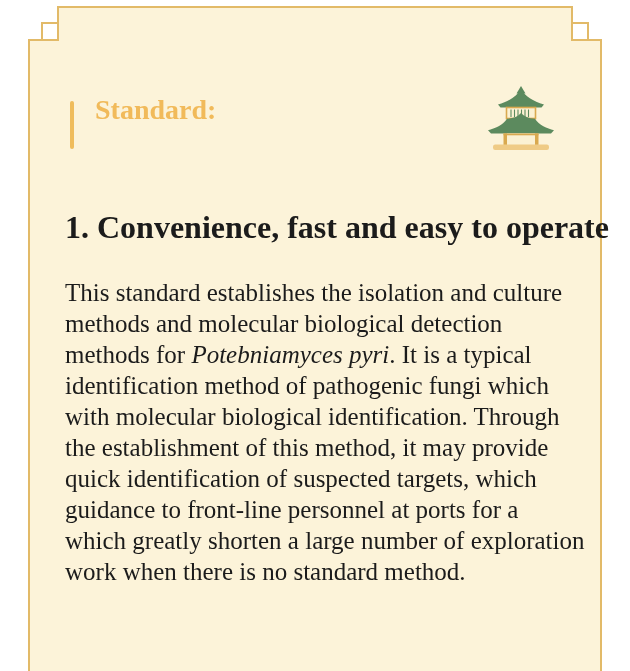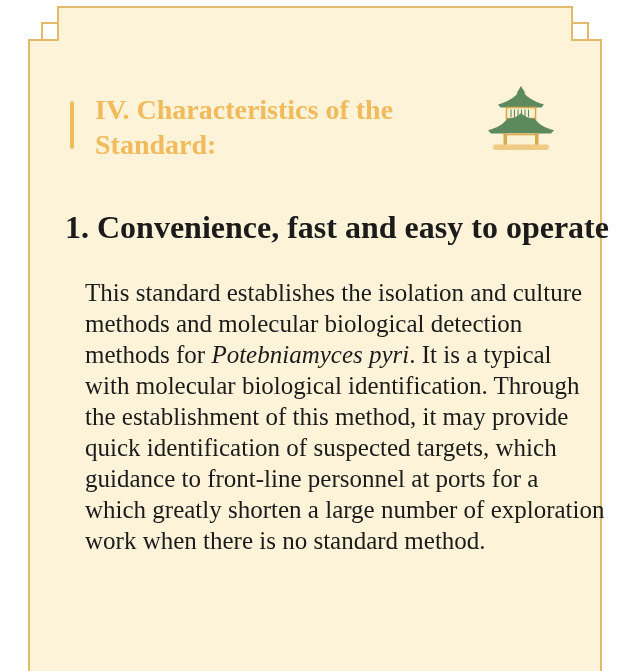--- a/index.html
+++ b/index.html
@@ -30,38 +30,37 @@
   }
   .pagoda{position:absolute;left:487px;top:85px;}
   .section-title{
     position:absolute;left:65px;top:212px;width:520px;
     font-size:32px;line-height:31px;font-weight:bold;color:var(--ink);white-space:nowrap;
   }
   .paragraph{
     position:absolute;left:65px;top:277px;width:540px;
     font-size:25px;line-height:31px;color:var(--ink);
   }
-  .para-line{white-space:nowrap;margin-left:20px;}
+  .para-line{white-space:nowrap;}
   .para-line em{font-style:italic;}
 </style>
 </head>
 <body>
 
 <div class="stage">
 
   <svg class="frame-svg" width="630" height="671" viewBox="0 0 630 671" aria-hidden="true">
     <path d="M58,7 H572 V40 H601 V675 H29 V40 H58 Z" fill="#FCF3D9" stroke="#E2BA68" stroke-width="2"></path>
     <rect x="42" y="23" width="16" height="17" fill="#FFFFFF" stroke="#E2BA68" stroke-width="2"></rect>
     <rect x="572" y="23" width="16" height="17" fill="#FFFFFF" stroke="#E2BA68" stroke-width="2"></rect>
   </svg>
 
   <div class="accent-bar"></div>
 
   <div class="heading">
-    <div>IV. Characteristics of the</div>
     <div>Standard:</div>
   </div>
 
   <span class="pagoda">
     <svg width="68" height="66" viewBox="0 0 68 66" aria-hidden="true">
 
       <path d="M34,1 L29.5,8.5 L38.5,8.5 Z" fill="var(--roof)"></path>
 
       <path d="M34,4 C30,11 22,16.5 11,19.5 L13.5,22.5 L54.5,22.5 L57,19.5 C46,16.5 38,11 34,4 Z" fill="var(--roof)"></path>
 
@@ -85,20 +84,21 @@
       <rect x="6" y="59.5" width="56" height="5.5" rx="2.2" fill="var(--icon-base)"></rect>
     </svg>
   </span>
 
   <div class="section-title">1. Convenience, fast and easy to operate</div>
 
   <div class="paragraph">
       <div class="para-line"><span>This standard establishes the isolation and culture</span></div>
       <div class="para-line"><span>methods and molecular biological detection</span></div>
       <div class="para-line"><span>methods for </span><em>Potebniamyces pyri</em><span>. It is a typical</span></div>
+      <div class="para-line"><span>identification method of pathogenic fungi which</span></div>
       <div class="para-line"><span>with molecular biological identification. Through</span></div>
       <div class="para-line"><span>the establishment of this method, it may provide</span></div>
       <div class="para-line"><span>quick identification of suspected targets, which</span></div>
       <div class="para-line"><span>guidance to front-line personnel at ports for a</span></div>
       <div class="para-line"><span>which greatly shorten a large number of exploration</span></div>
       <div class="para-line"><span>work when there is no standard method.</span></div>
     </div>
 
 </div>
 

